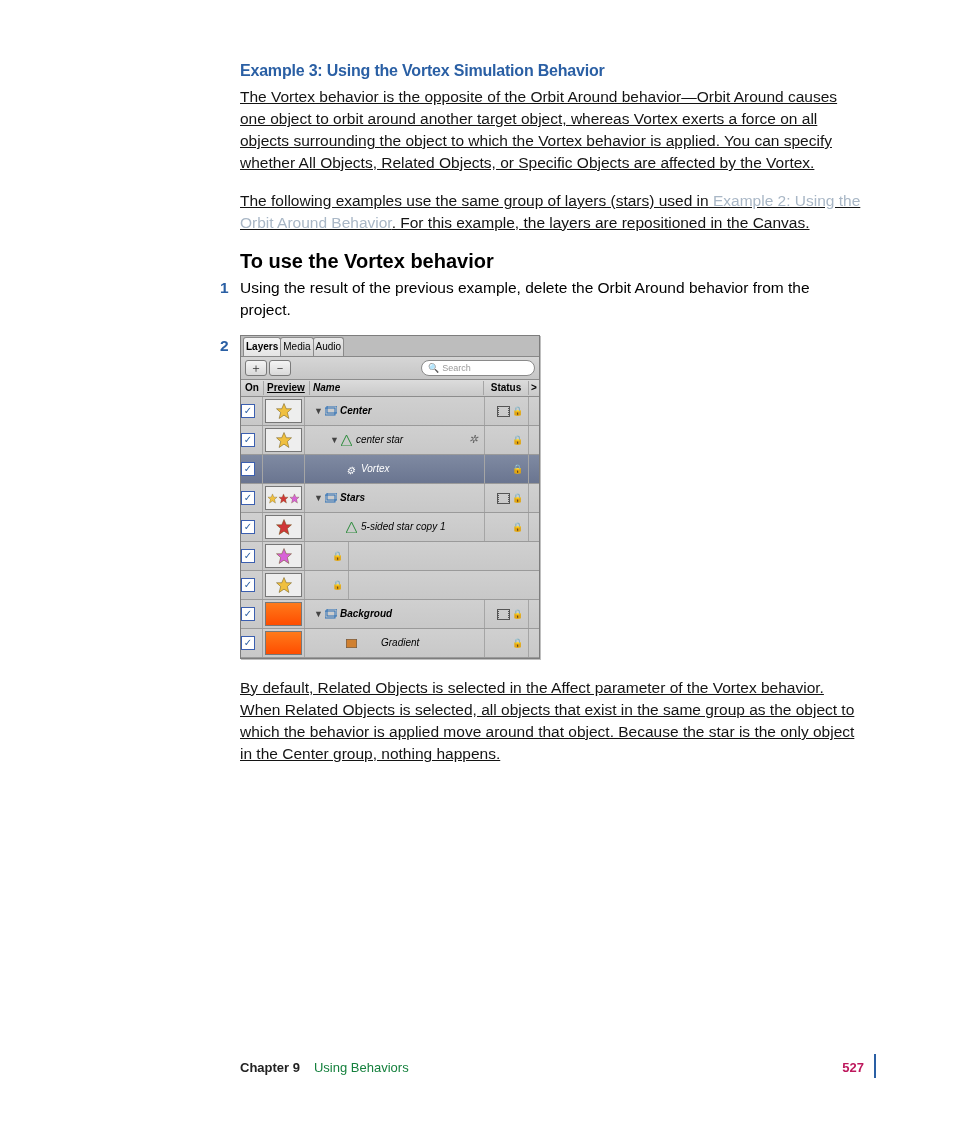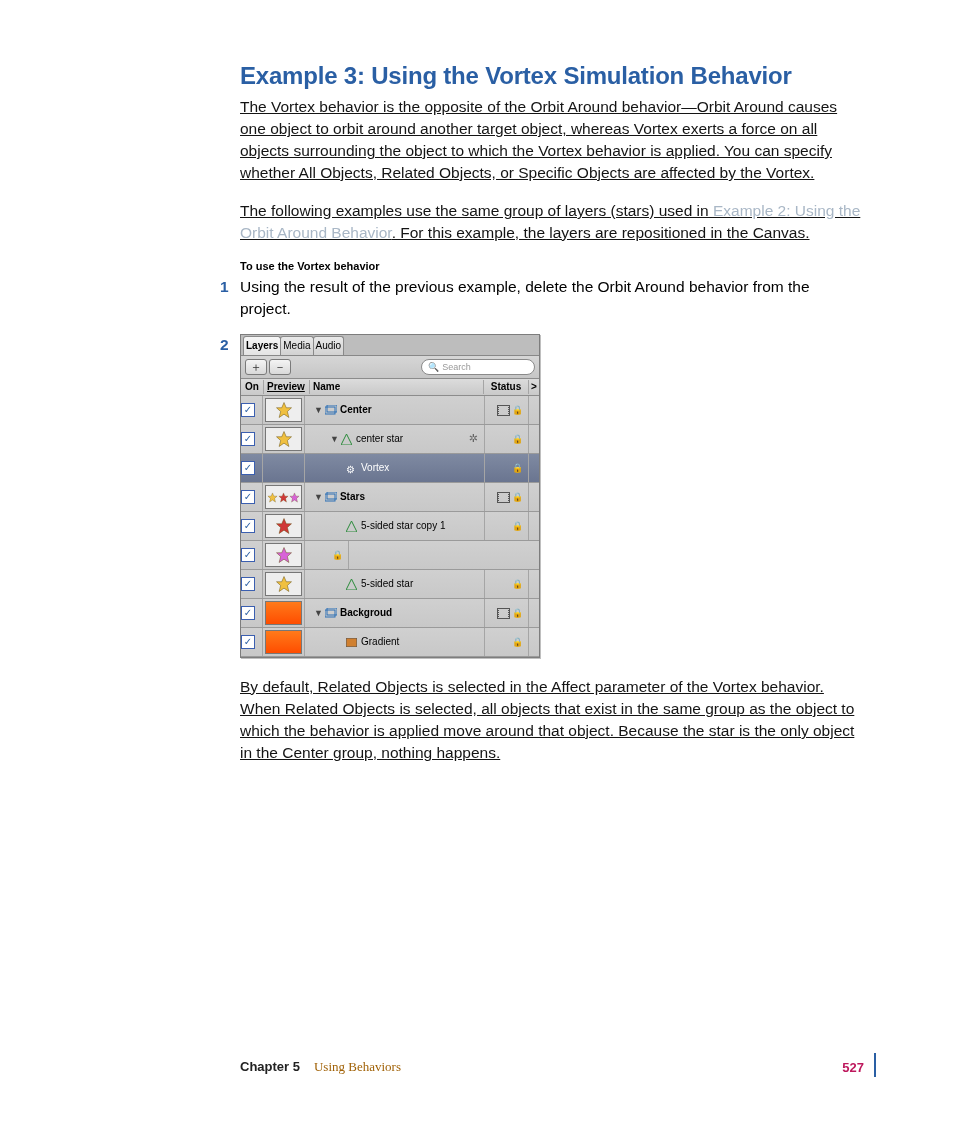--- a/index.html
+++ b/index.html
@@ -10,37 +10,37 @@
     width: 954px;
   }
   .page {
     padding: 62px 90px 40px 240px;
     box-sizing: border-box;
     min-height: 1105px;
     position: relative;
   }
   h2.section-head {
     color: #2a5fa4;
-    font-size: 24px;
+    font-size: 16px;
     font-weight: 700;
     margin: 0 0 6px 0;
     letter-spacing: -0.2px;
   }
   p.body {
     font-size: 15.5px;
     line-height: 1.42;
     margin: 0 0 16px 0;
     color: #141414;
     text-decoration: underline;
   }
   p.body .link {
     color: #a9b7c6;
   }
   .sub-head {
-    font-size: 11px;
+    font-size: 20px;
     font-weight: 700;
     margin: 8px 0 4px 0;
   }
   ol.steps {
     list-style: none;
     padding: 0;
     margin: 0 0 18px 0;
     counter-reset: step;
   }
   ol.steps > li {
@@ -122,21 +122,21 @@
   .lp-head {
     display:flex;
     height: 16px;
     background: linear-gradient(#dcdcdc,#c9c9c9);
     border-bottom: 1px solid #8c8c8c;
     font-weight: 700;
     align-items: center;
   }
   .col-on { width: 22px; text-align:center; border-right:1px solid #a5a5a5; }
   .col-prev { width: 42px; padding-left:3px; border-right:1px solid #a5a5a5;text-decoration:underline; }
-  .col-name { flex:1; padding-left:3px; border-right:1px solid #a5a5a5; }
+  .col-name { flex:1; padding-left:3px; border-right:1px solid #a5a5a5;font-style:italic; }
   .col-stat { width: 44px; text-align:center; border-right:1px solid #a5a5a5; }
   .col-ext { width: 10px; text-align:center; }
   .lp-row {
     display:flex;
     height: 28px;
     border-bottom: 1px solid #9a9a9a;
     align-items: center;
     background: linear-gradient(#d0d0d0,#c8c8c8);
   }
   .lp-row.selected { background: linear-gradient(#7f8aa2,#6a7590); color:#fff; }
@@ -173,21 +173,21 @@
     position: absolute;
     left: 0; right: 0; bottom: 30px;
     padding: 0 90px 0 240px;
     display:flex;
     align-items:center;
     justify-content: space-between;
     font-size: 13px;
   }
   .pf-left { display:flex; gap:14px; }
   .pf-ch { font-weight:700; color:#222; }
-  .pf-title { color:#a16207;font-family:Liberation Serif, serif; }
+  .pf-title { color:#15803d; }
   .pf-bar {
     position:absolute; right:78px; top:-6px; width:2px; height:24px; background:#2a5fa4;
   }
   .pf-num { font-weight:700; color:#be185d; }
 </style>
 </head>
 <body>
 
 <div class="page">
   <h2 class="section-head">Example 3: Using the Vortex Simulation Behavior</h2>
@@ -376,28 +376,20 @@
               <div class="col-on">
                 <span class="chk"></span>
               </div>
               <div class="col-prev">
                 <div class="thumb">
                   <svg width="18" height="18" viewBox="0 0 24 24">
                     <polygon points="12,2 15,9 22,9 16.5,14 18.5,22 12,17.5 5.5,22 7.5,14 2,9 9,9" fill="#f0c040" stroke="#5a4200" stroke-width="0.6"></polygon>
                   </svg>
                 </div>
               </div>
-              <div class="col-name">
-                <div class="name-inner normal" style="padding-left: 38px; display: flex; width: 100%; align-items: center;">
-                  <span class="ic"><svg width="11" height="11">
-                      <polygon points="5.5,0 11,11 0,11" fill="none" stroke="#2a8a3a"></polygon>
-                    </svg></span>
-                  <span>5-sided star</span>
-                </div>
-              </div>
               <div class="col-stat">
                 <span class="lock" style="font-size: 9px;">🔒</span>
               </div>
               <div class="col-ext"></div>
             </div>
             <div class="lp-row">
               <div class="col-on">
                 <span class="chk"></span>
               </div>
               <div class="col-prev">
@@ -424,40 +416,40 @@
             <div class="lp-row">
               <div class="col-on">
                 <span class="chk"></span>
               </div>
               <div class="col-prev">
                 <div class="thumb">
                   <div style="width:100%;height:100%;background:linear-gradient(#ff7a1a,#ff4d00)"></div>
                 </div>
               </div>
               <div class="col-name">
-                <div class="name-inner normal" style="padding-left: 38px; display: flex; width: 100%; align-items: center;">
+                <div class="name-inner normal" style="padding-left: 38px; display: flex; width: 100%; align-items: center; gap: 20px;">
                   <span class="ic"><svg width="11" height="9">
                       <rect width="11" height="9" fill="#d08030" stroke="#555"></rect>
                     </svg></span>
                   <span>Gradient</span>
                 </div>
               </div>
               <div class="col-stat">
                 <span class="lock" style="font-size: 9px;">🔒</span>
               </div>
               <div class="col-ext"></div>
             </div>
           </div>
       </div>
 
       <p class="body" style="margin-top:14px">By default, Related Objects is selected in the Affect parameter of the Vortex behavior. When Related Objects is selected, all objects that exist in the same group as the object to which the behavior is applied move around that object. Because the star is the only object in the Center group, nothing happens.</p>
     </li>
   </ol>
 
   <div class="page-footer">
     <div class="pf-left">
-      <span class="pf-ch">Chapter 5</span>
+      <span class="pf-ch">Chapter 9</span>
       <span class="pf-title">Using Behaviors</span>
     </div>
     <div class="pf-bar"></div>
     <span class="pf-num">527</span>
   </div>
 </div>
 
 </body></html>

